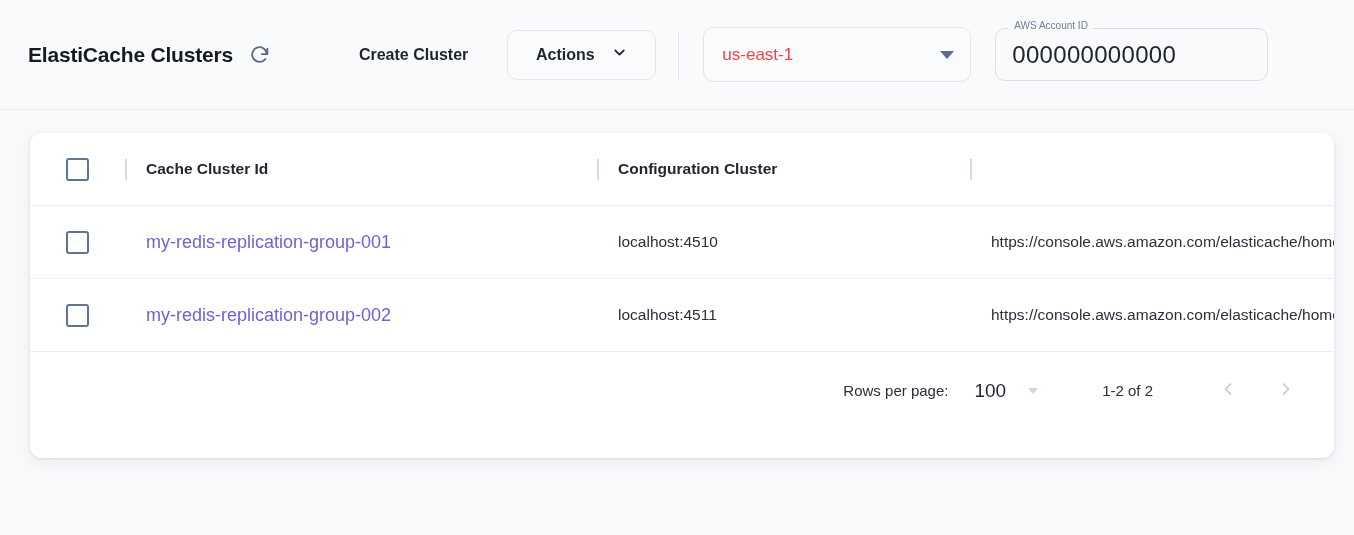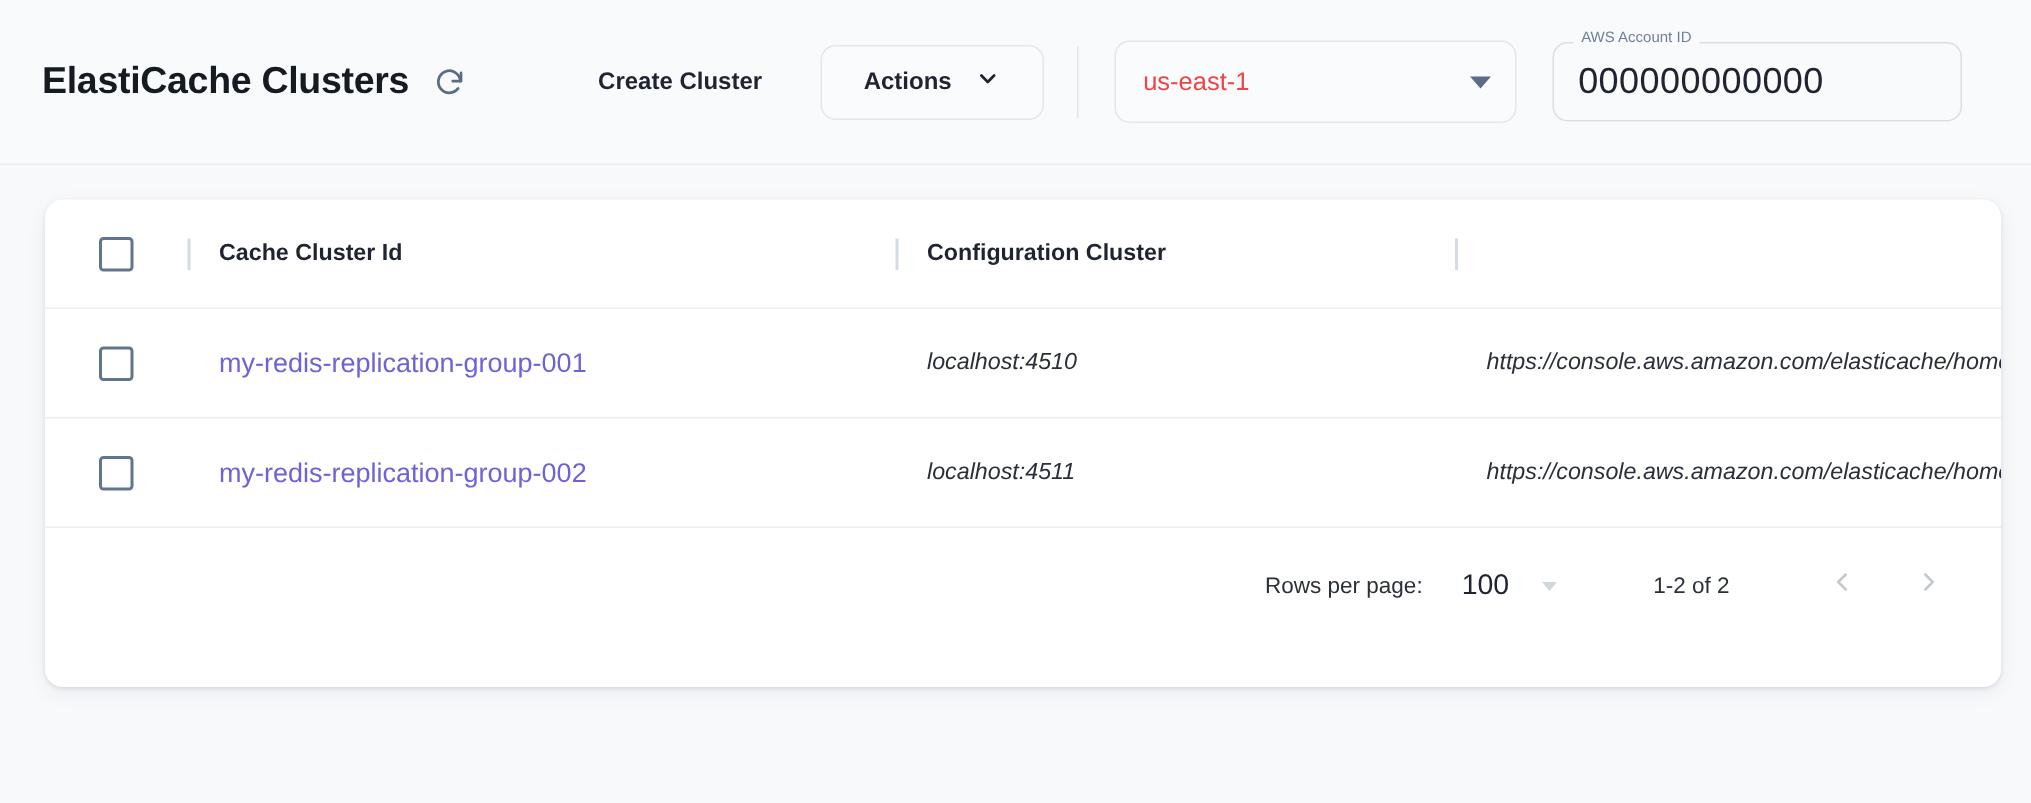--- a/index.html
+++ b/index.html
@@ -22,21 +22,21 @@
     align-items: center;
     padding: 0 18px 0 28px;
     position: relative;
   }
   .title-group {
     display: flex;
     align-items: center;
     gap: 14px;
   }
   .page-title {
-    font-size: 25px;
+    font-size: 21px;
     font-weight: bold;
     color: #161b22;
     letter-spacing: -0.2px;
     white-space: nowrap;
   }
   .refresh-btn {
     width: 26px; height: 26px;
     display: flex; align-items: center; justify-content: center;
     color: #5c6b84;
     cursor: pointer;
@@ -172,21 +172,21 @@
   }
   .c1 { flex: 0 0 470px; padding-left: 19px; }
   .c2 { flex: 0 0 371px; padding-left: 19px; }
   .c3 { flex: 1 1 auto; padding-left: 19px; overflow: hidden; white-space: nowrap; }
 
   .th {
     font-size: 15.5px;
     font-weight: bold;
     color: #1f2430;
   }
-  .td { font-size: 15.5px; color: #2a2f3a; white-space: nowrap; font-style: italic; }
+  .td { font-size: 15.5px; color: #2a2f3a; white-space: nowrap; }
   .link {
     font-size: 18px;
     color: #6c63d8;
     cursor: pointer;
     white-space: nowrap;
   }
 
   
   .pager {
     height: 77px;

